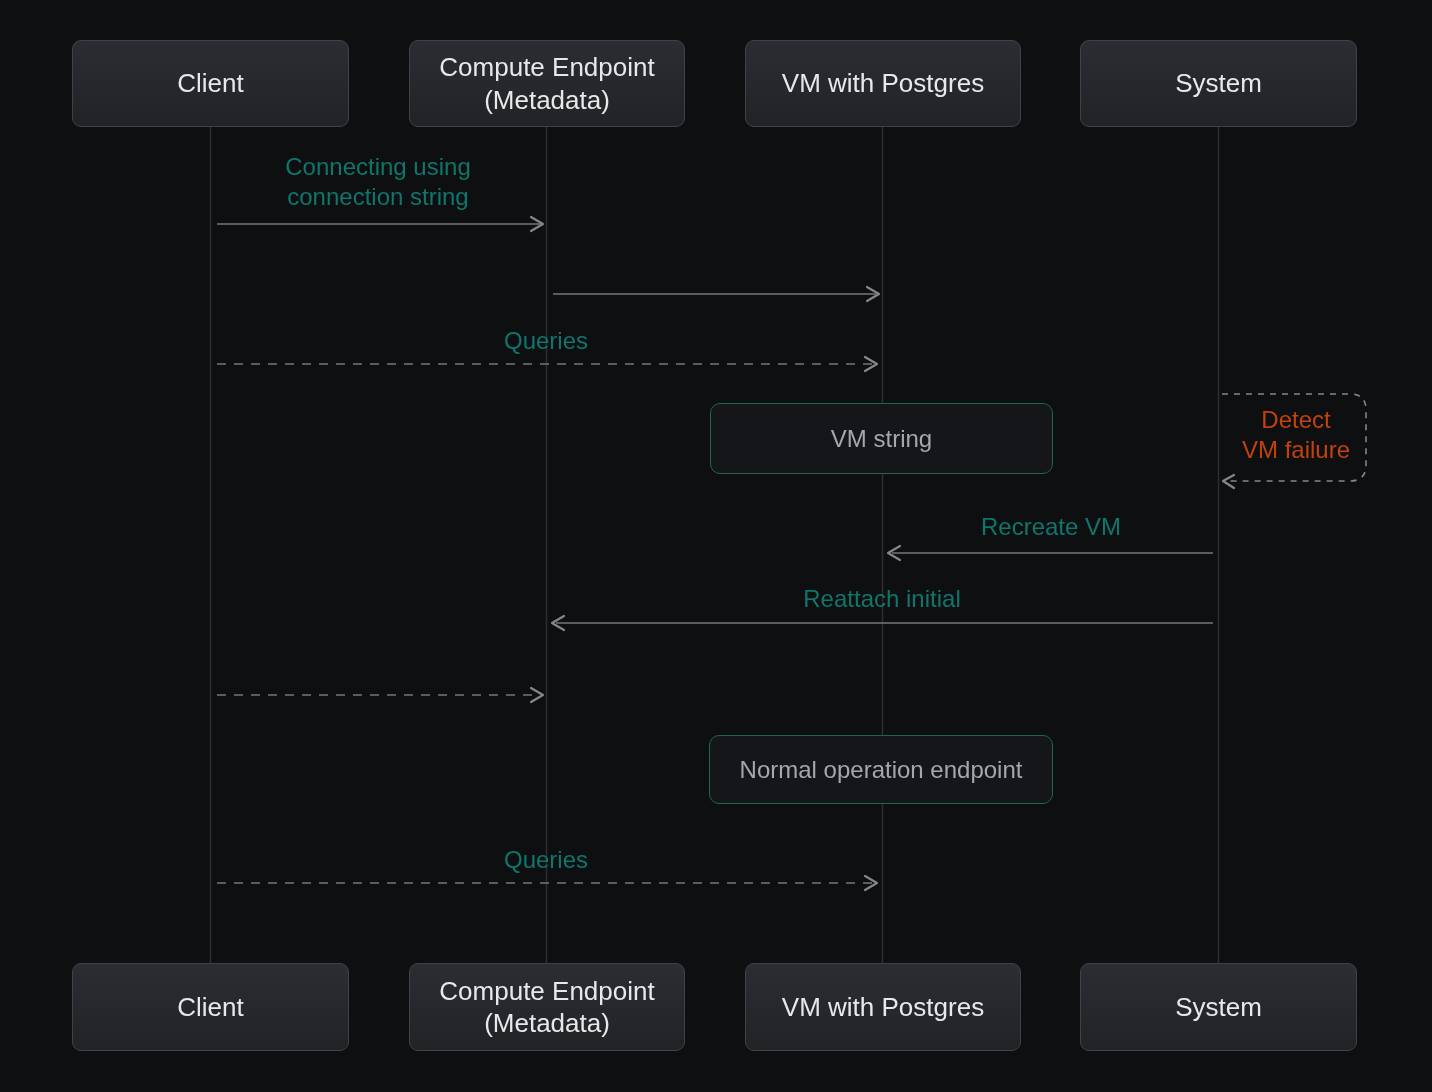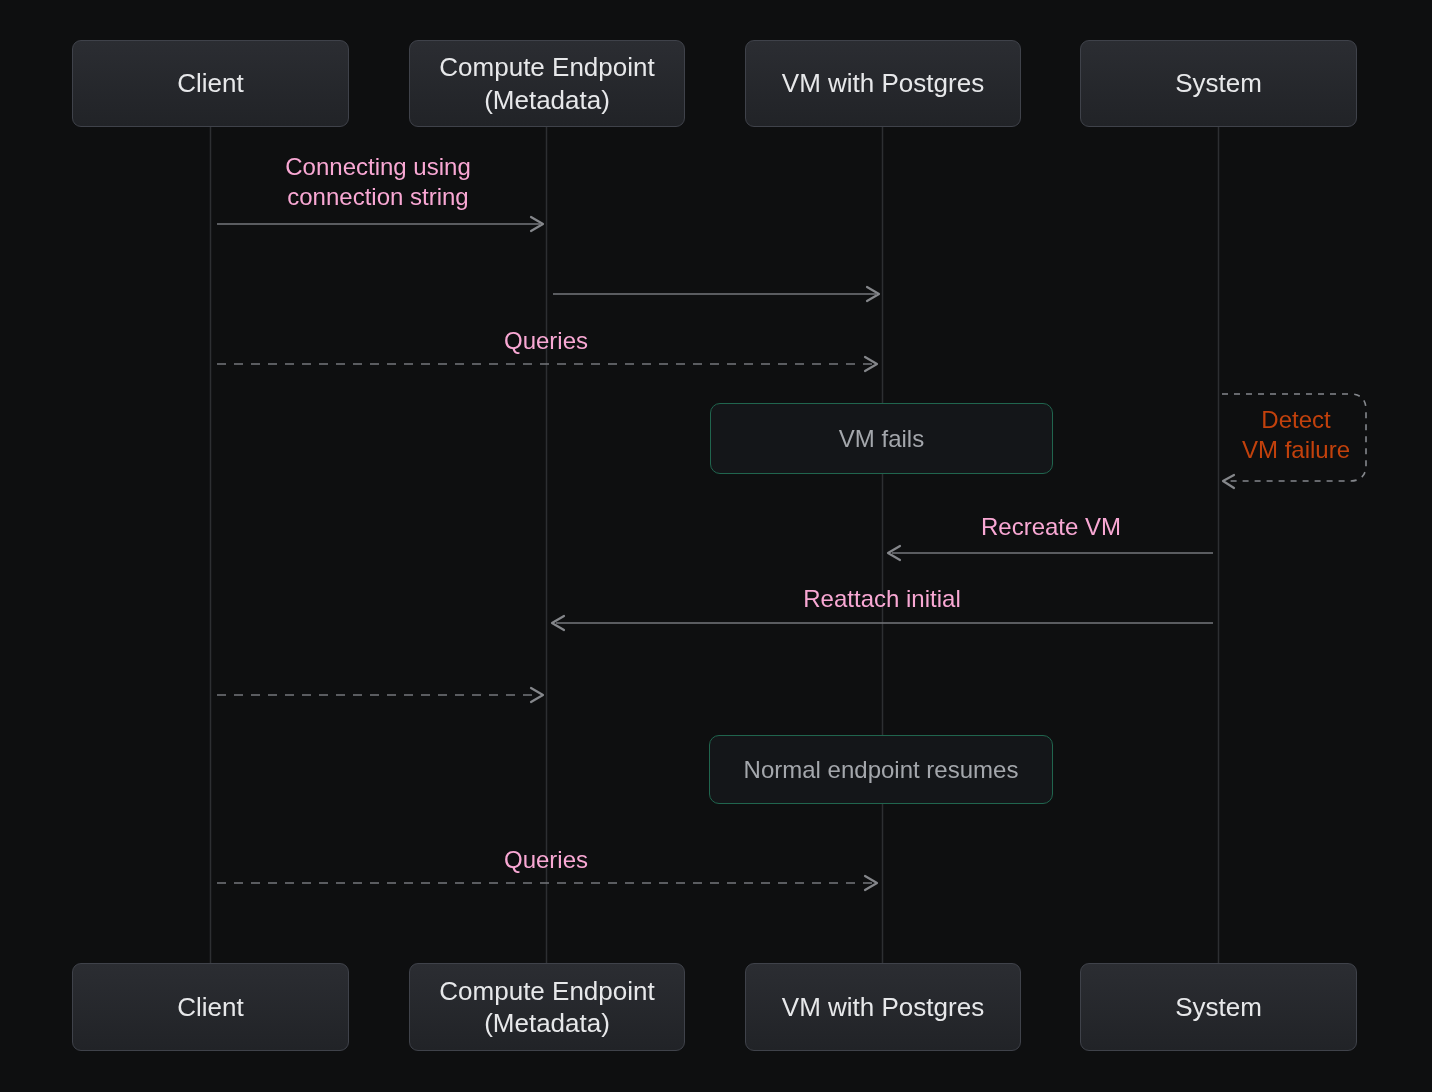--- a/index.html
+++ b/index.html
@@ -35,21 +35,21 @@
     color: #e7e8ea;
     font-size: 26px;
     line-height: 1.25;
     white-space: pre-line;
   }
   .actor.bottom { height: 88px; }
   .msg-label {
     position: absolute;
     transform: translateX(-50%);
     text-align: center;
-    color: #f9a8d4;
+    color: #0f766e;
     font-size: 24px;
     line-height: 1.26;
     white-space: pre-line;
   }
   .note {
     position: absolute;
     box-sizing: border-box;
     background: #141619;
     border: 1px solid #20654e;
     border-radius: 10px;
@@ -116,22 +116,22 @@
   <div class="msg-label" style="left:378px;  top:152px;">Connecting using
 connection string</div>
   <div class="msg-label" style="left:546px;  top:326px;">Queries</div>
   <div class="msg-label" style="left:1051px; top:512px;">Recreate VM</div>
   <div class="msg-label" style="left:882px;  top:584px;">Reattach initial</div>
   <div class="msg-label" style="left:546px;  top:845px;">Queries</div>
 
   <div class="self-label" style="left:1296px; top:405px;">Detect
 VM failure</div>
 
-  <div class="note" style="left:710px; top:403px; width:343px; height:71px;">VM fails</div>
-  <div class="note" style="left:709px; top:735px; width:344px; height:69px;">Normal endpoint resumes</div>
+  <div class="note" style="left:710px; top:403px; width:343px; height:71px;">VM string</div>
+  <div class="note" style="left:709px; top:735px; width:344px; height:69px;">Normal operation endpoint</div>
 
   <div class="actor bottom" style="left:72px;  top:963px; width:277px;">Client</div>
   <div class="actor bottom" style="left:409px; top:963px; width:276px;">Compute Endpoint
 (Metadata)</div>
   <div class="actor bottom" style="left:745px; top:963px; width:276px;">VM with Postgres</div>
   <div class="actor bottom" style="left:1080px;top:963px; width:277px;">System</div>
 
 </div>
 
 </body></html>

